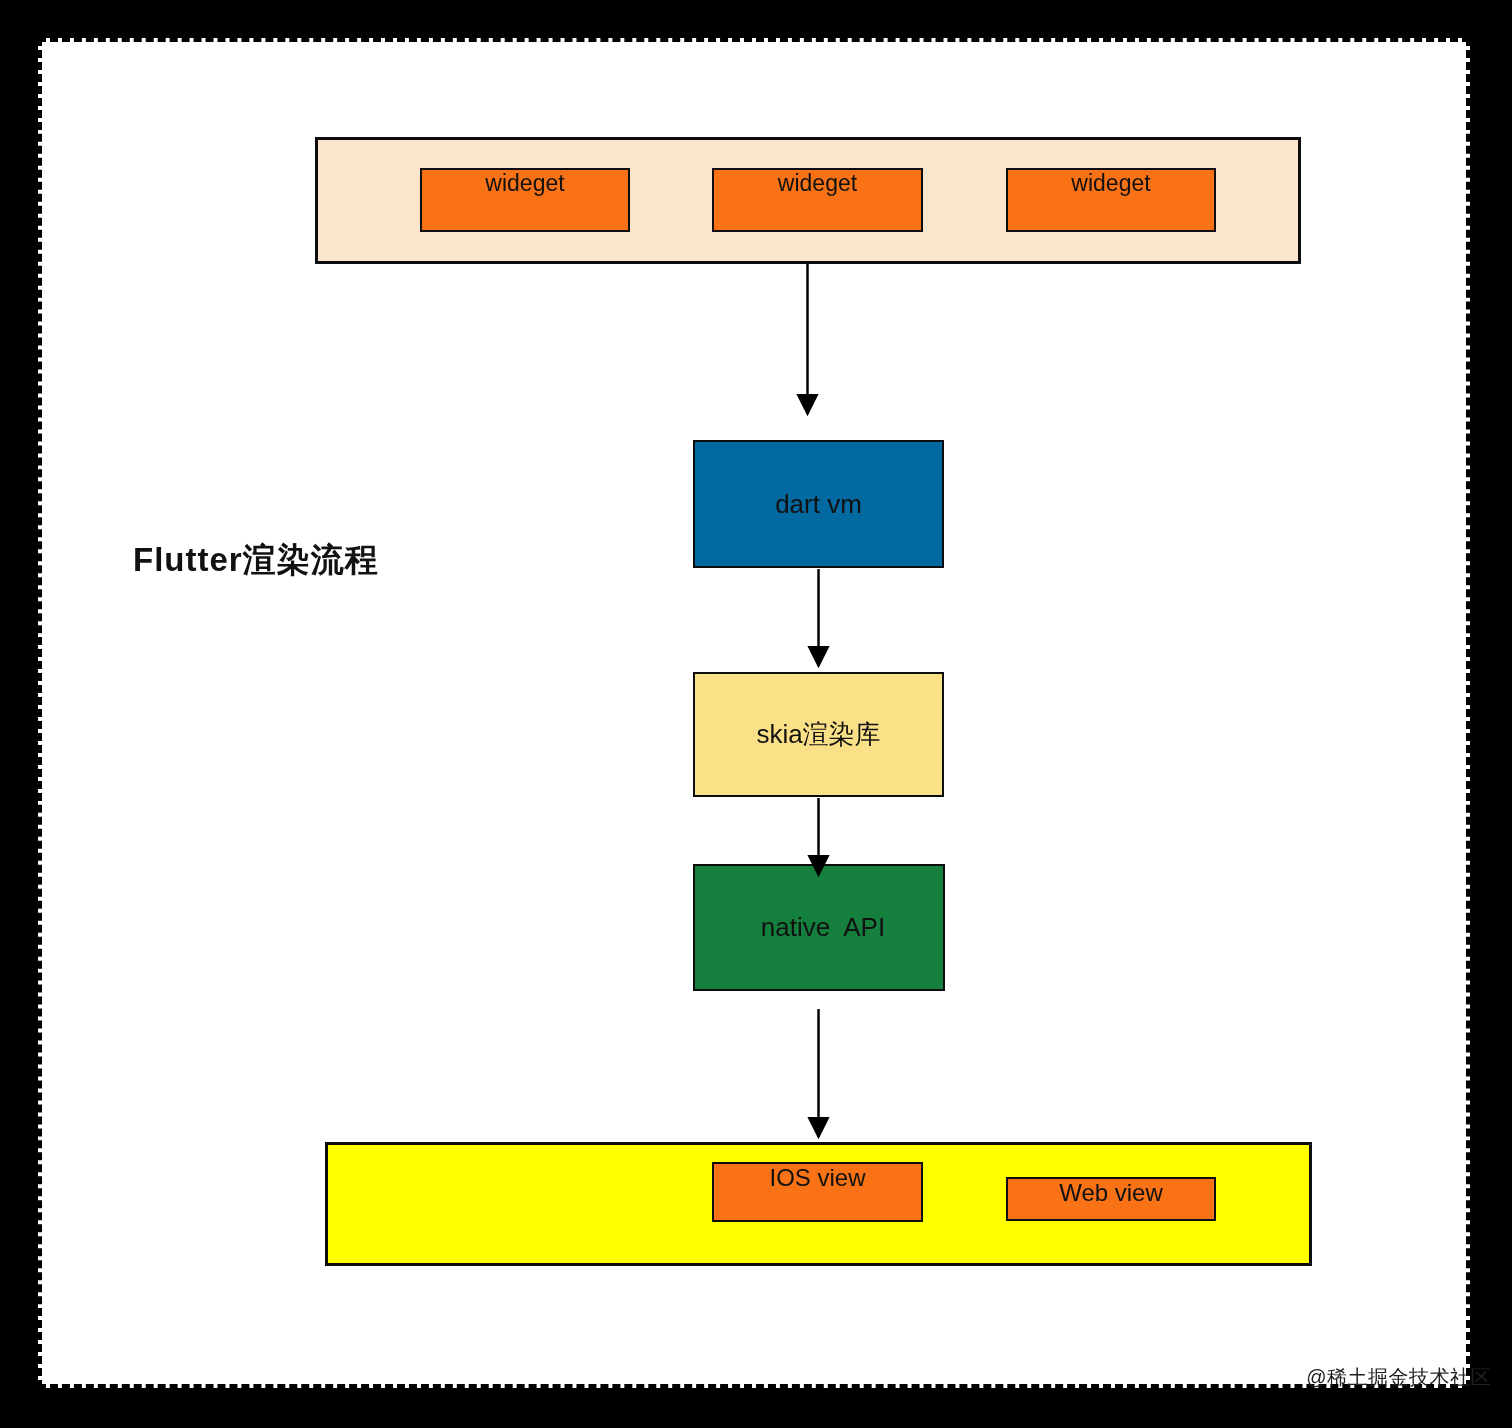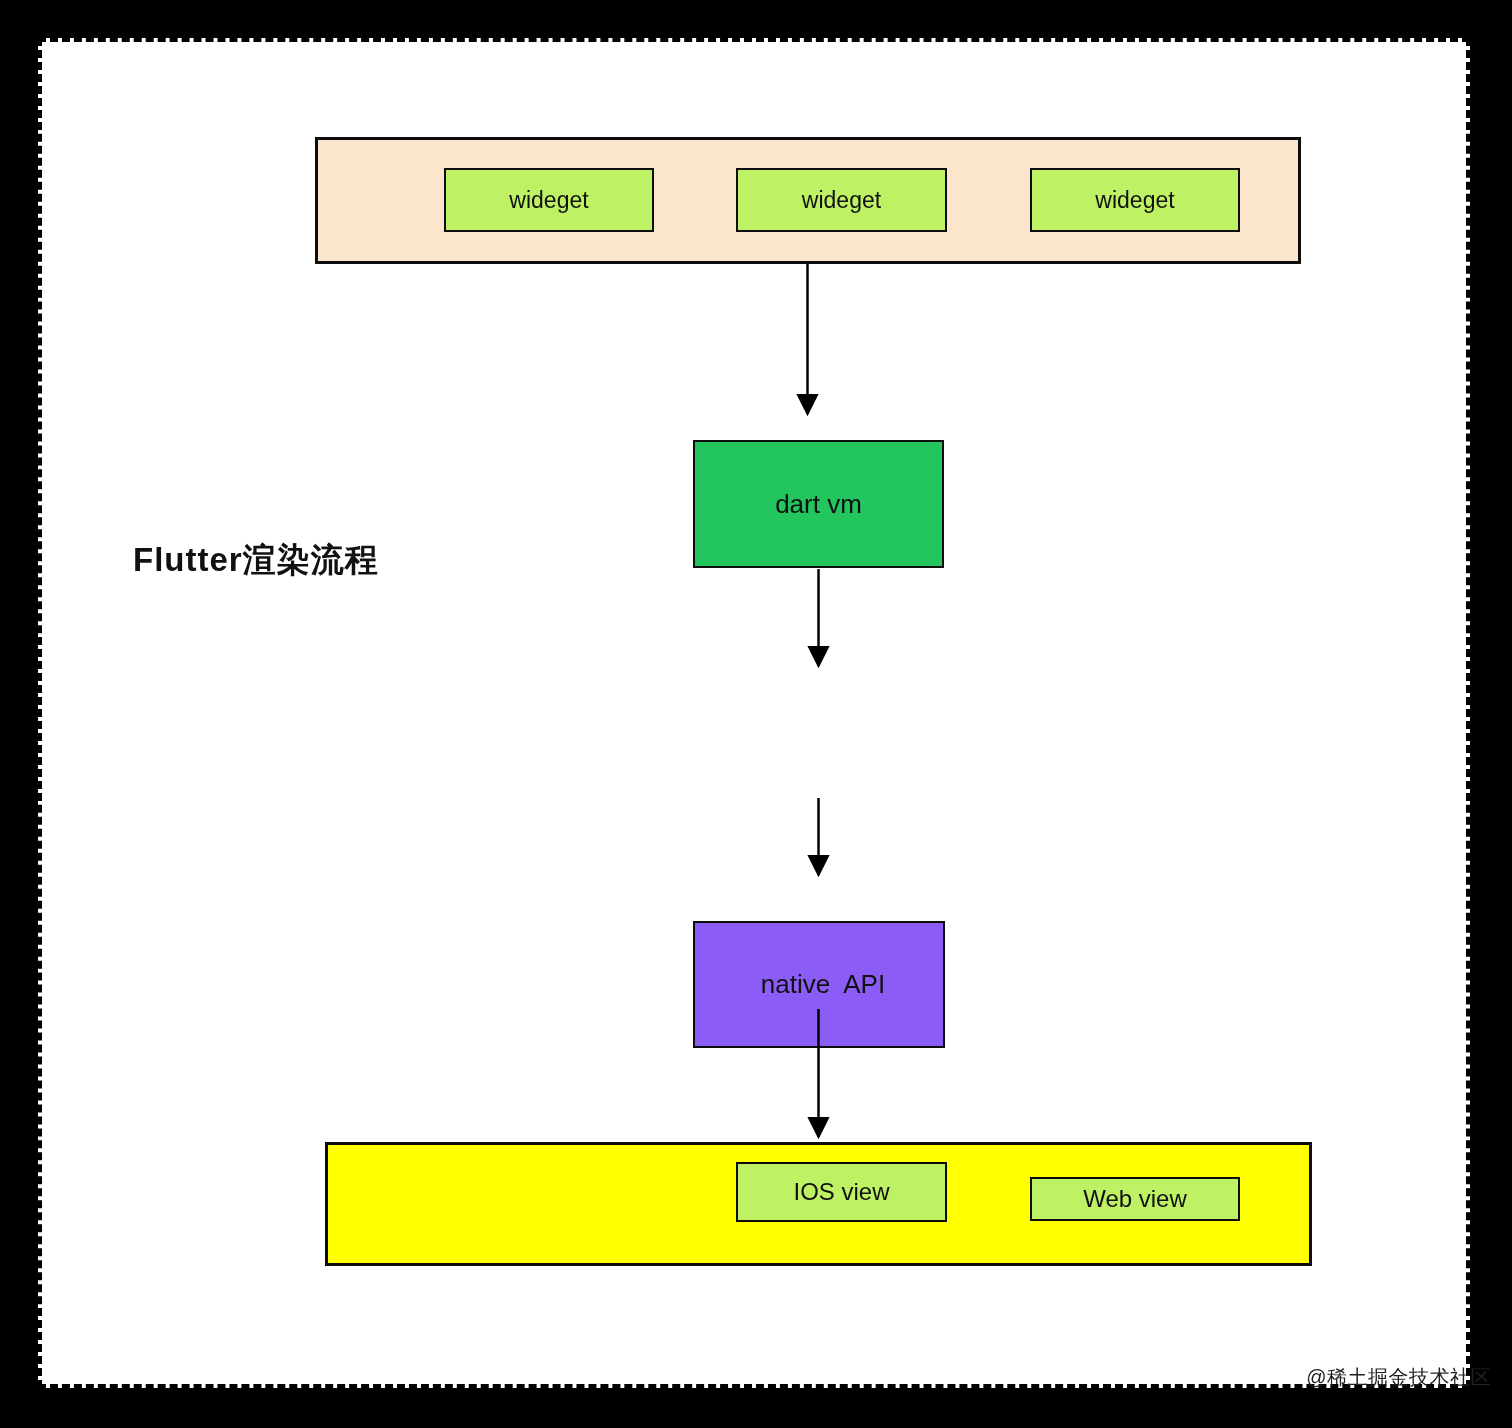--- a/index.html
+++ b/index.html
@@ -5,27 +5,27 @@
   html,body{margin:0;padding:0;background:#000;}
   body{font-family:"Liberation Sans","DejaVu Sans",sans-serif;}
   .canvas{position:relative;width:1512px;height:1428px;background:#000;overflow:hidden;}
   .panel{position:absolute;left:38px;top:38px;width:1424px;height:1342px;
          background:#fff;border:4px dashed #000;}
   .abs{position:absolute;box-sizing:border-box;}
   .title{left:133px;top:538px;font-size:33px;font-weight:600;color:#111;letter-spacing:1px;}
   .layer{border:3px solid #0d0d0d;}
   .widget-layer{left:315px;top:137px;width:986px;height:127px;background:#FCE5CD;}
   .platform-layer{left:325px;top:1142px;width:987px;height:124px;background:#FFFF00;}
-  .whitebox{background:#bef264;border:2px solid #0d0d0d;display:flex;align-items:center;
-            justify-content:center;font-size:23px;color:#111;margin-left:24px;}
+  .whitebox{background:#f97316;border:2px solid #0d0d0d;display:flex;
+            justify-content:center;font-size:23px;color:#111;}
   .node{border:2px solid #0d0d0d;display:flex;align-items:center;justify-content:center;
         font-size:26px;color:#111;white-space:pre;}
-  .node-dartvm{left:693px;top:440px;width:251px;height:128px;background:#22c55e;}
+  .node-dartvm{left:693px;top:440px;width:251px;height:128px;background:#0369a1;}
   .node-skia{left:693px;top:672px;width:251px;height:125px;background:#FAE187;}
-  .node-native{left:693px;top:921px;width:252px;height:127px;background:#8b5cf6;padding-left:8px;}
+  .node-native{left:693px;top:864px;width:252px;height:127px;background:#15803d;padding-left:8px;}
   .wbox1{left:420px;top:168px;width:210px;height:64px;}
   .wbox2{left:712px;top:168px;width:211px;height:64px;}
   .wbox3{left:1006px;top:168px;width:210px;height:64px;}
   .vbox1{left:421px;top:1177px;width:209px;height:60px;font-size:24px;}
   .vbox2{left:712px;top:1162px;width:211px;height:60px;font-size:24px;}
   .vbox3{left:1006px;top:1177px;width:210px;height:44px;font-size:24px;}
   .arrows{left:0;top:0;width:1512px;height:1428px;pointer-events:none;}
   .watermark{right:21px;bottom:37px;font-size:20px;color:#222;letter-spacing:0.5px;}
 </style>
 </head>
@@ -43,20 +43,23 @@
   <div class="abs whitebox wbox2">
     <span>wideget</span>
   </div>
   <div class="abs whitebox wbox3">
     <span>wideget</span>
   </div>
 
   <div class="abs node node-dartvm">
     <span>dart vm</span>
   </div>
+  <div class="abs node node-skia">
+    <span>skia渲染库</span>
+  </div>
   <div class="abs node node-native">
     <span>native  API</span>
   </div>
 
   <div class="abs layer platform-layer"></div>
   <div class="abs whitebox vbox2">
     <span>IOS view</span>
   </div>
   <div class="abs whitebox vbox3">
     <span>Web view</span>

